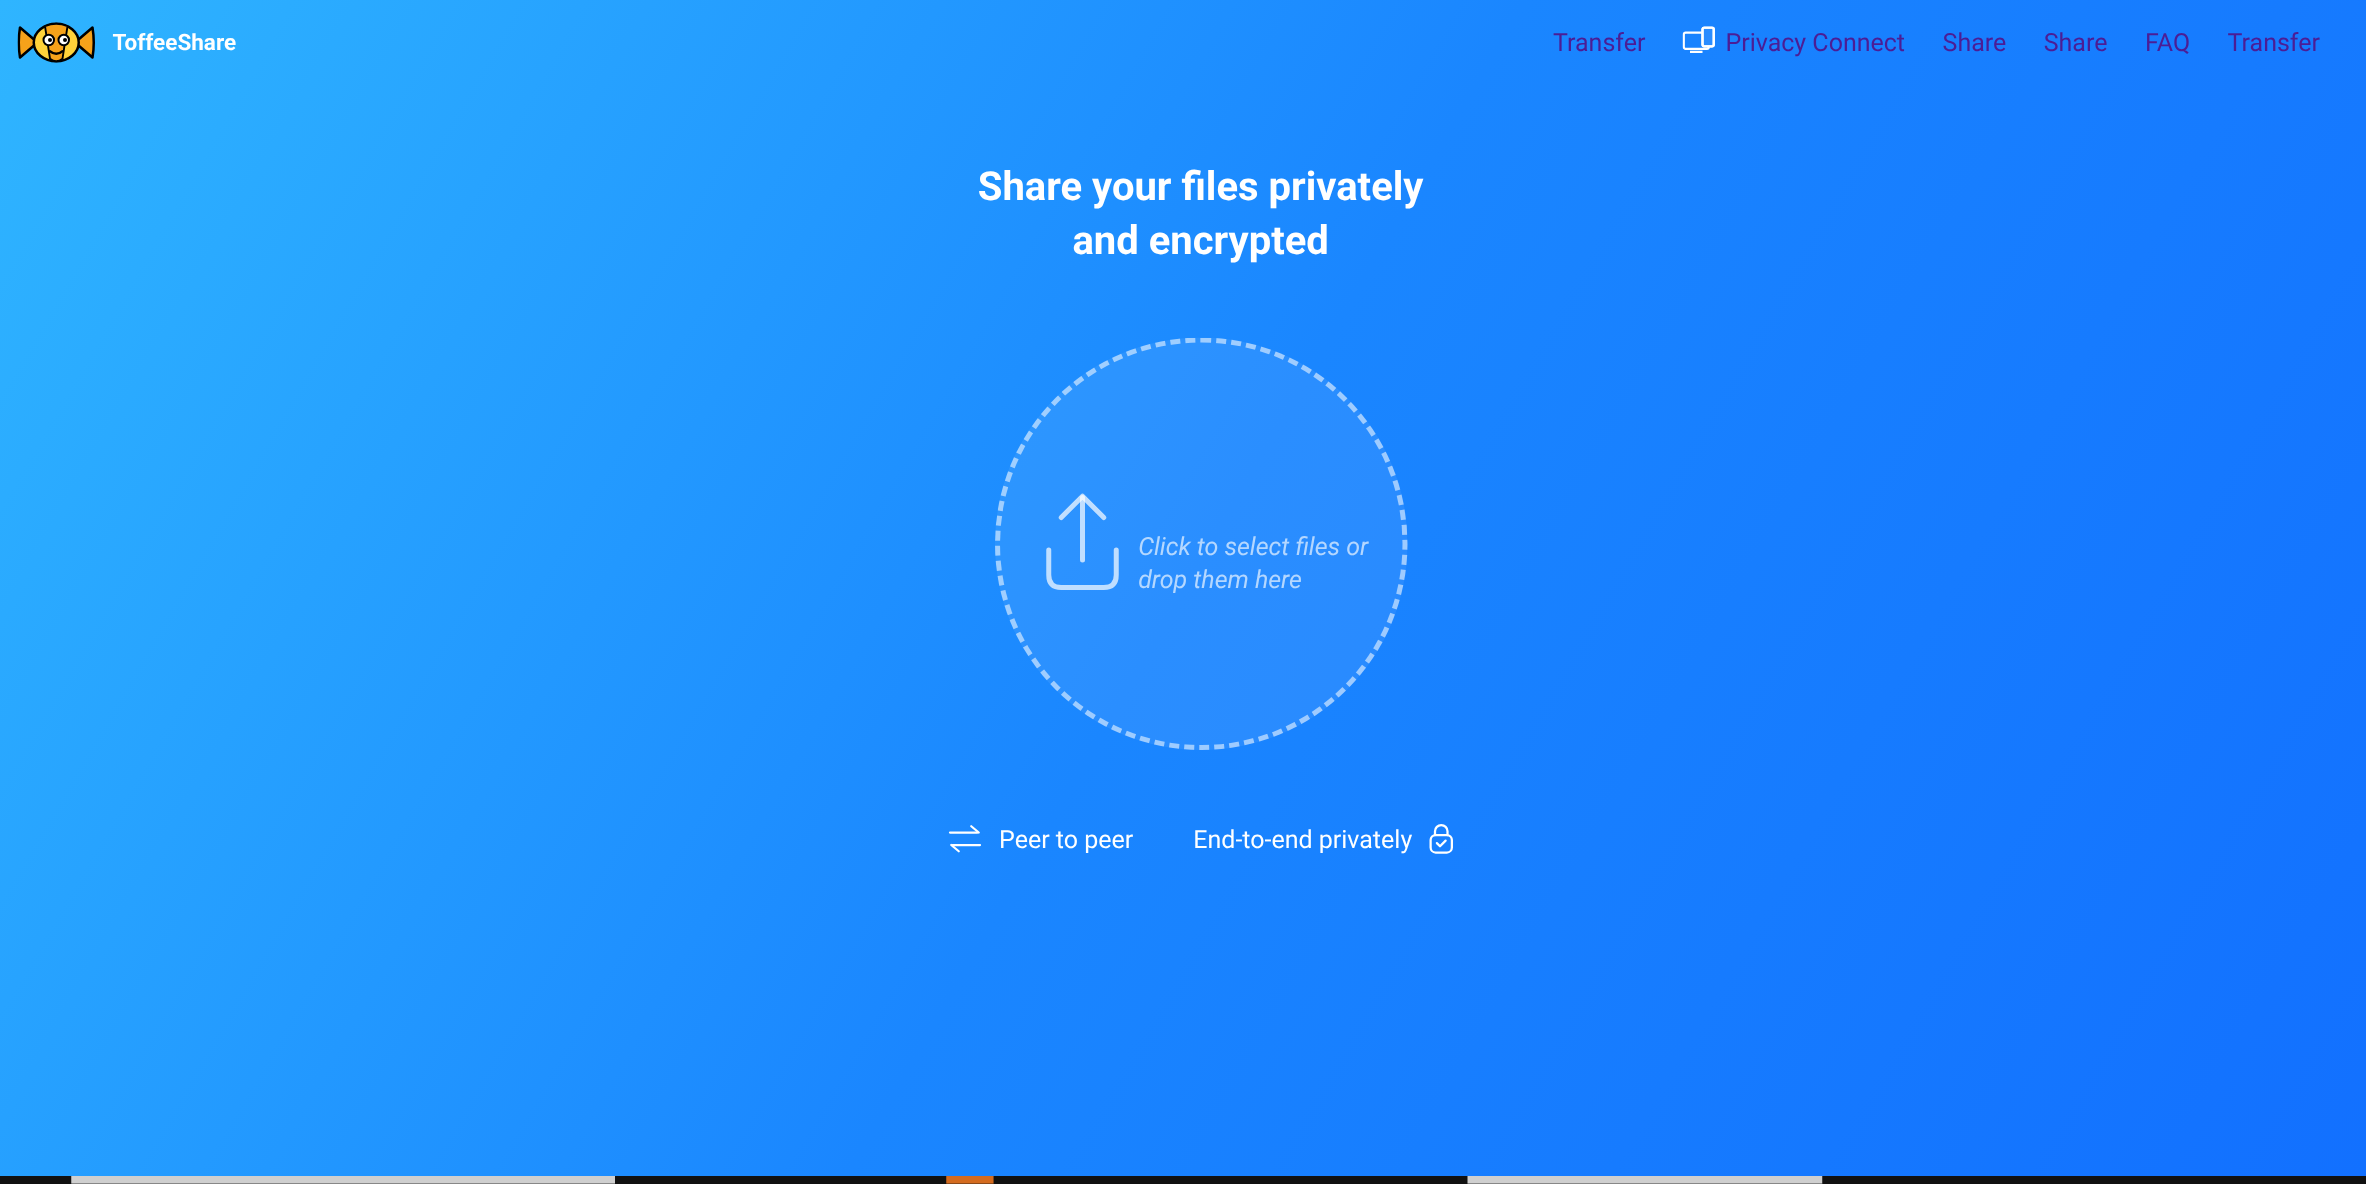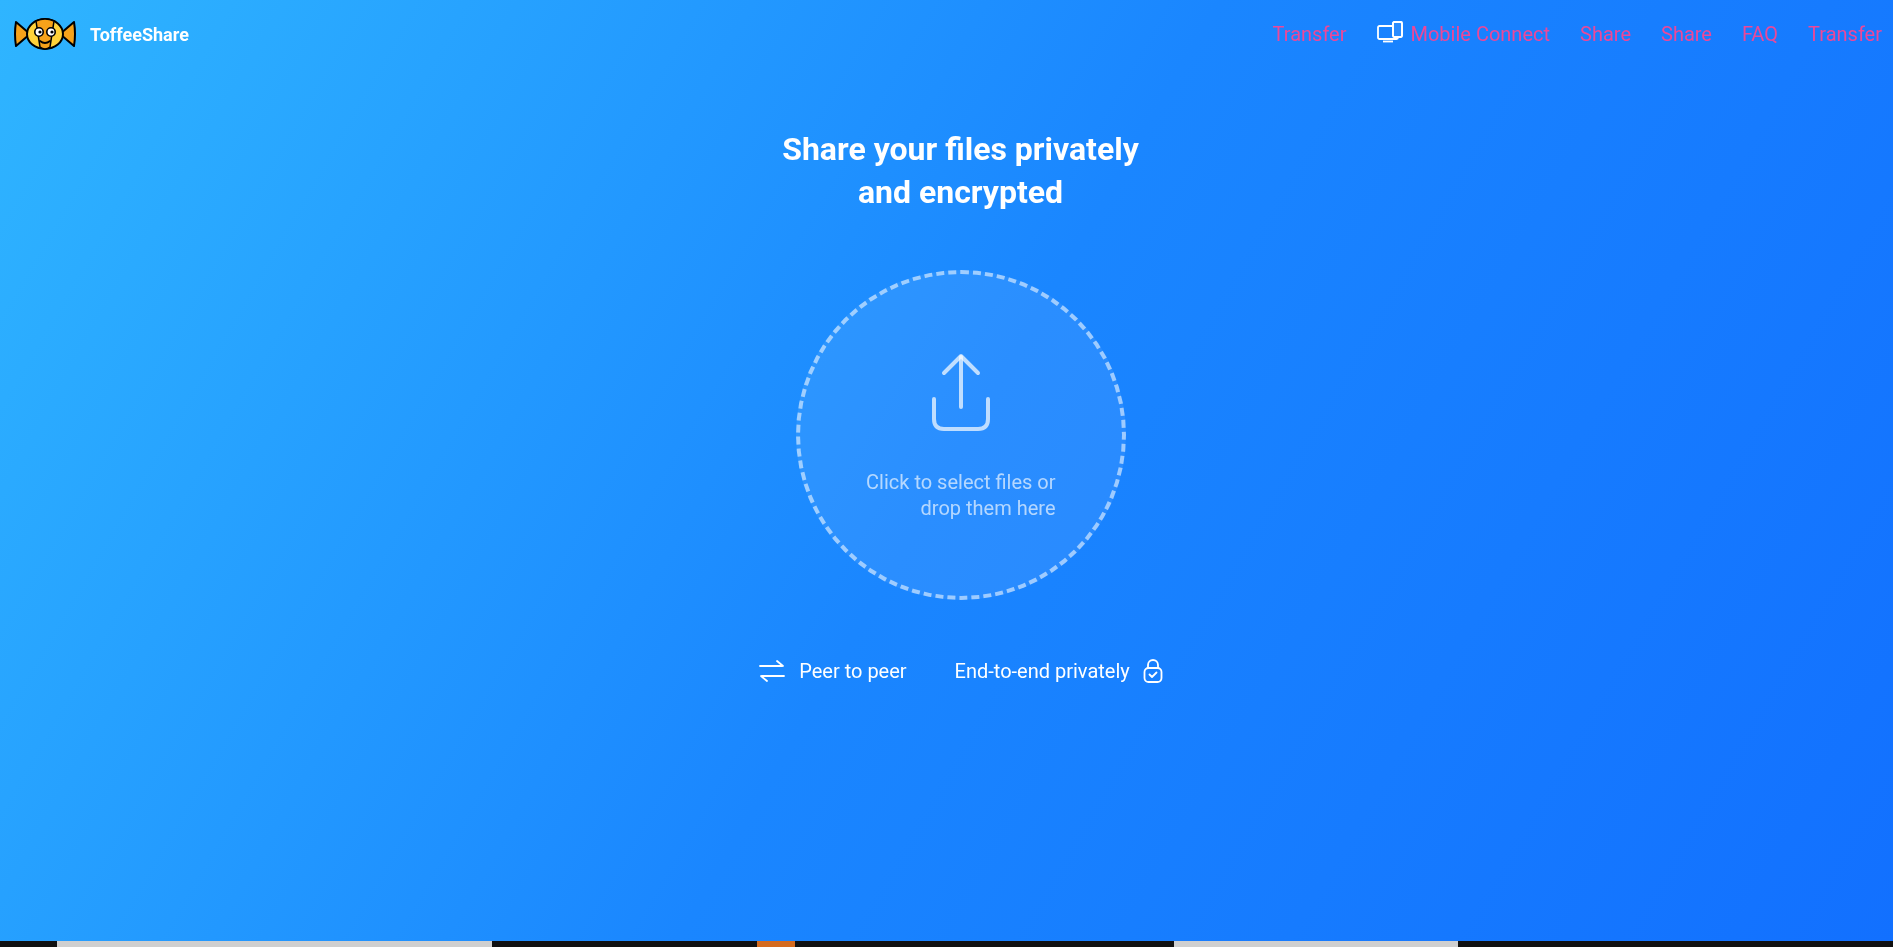--- a/index.html
+++ b/index.html
@@ -11,41 +11,41 @@
     min-height: 100vh;
     overflow: hidden;
     position: relative;
   }
 
   
   .header {
     display: flex;
     align-items: center;
     justify-content: space-between;
-    padding: 14px 11px 14px 14px;
+    padding: 14px 37px 14px 14px;
     width: 100%;
   }
   .brand {
     display: flex;
     align-items: center;
     gap: 14px;
     text-decoration: none;
     color: #fff;
   }
   .brand-name {
     font-weight: 700;
     font-size: 18px;
   }
   .nav {
     display: flex;
     align-items: center;
     gap: 30px;
   }
   .nav a {
-    color: #ec4899;
+    color: #4c1d95;
     text-decoration: none;
     font-size: 20px;
     font-weight: 400;
     cursor: pointer;
   }
   .nav-item-with-icon {
     display: inline-flex;
     align-items: center;
     gap: 8px;
   }
@@ -68,26 +68,27 @@
 
   
   .dropzone {
     margin-top: 56px;
     width: 330px;
     height: 330px;
     border-radius: 50%;
     border: 4px dashed rgba(255,255,255,0.55);
     background: rgba(255,255,255,0.07);
     display: flex;
-    flex-direction: column;
+    flex-direction: row;
     align-items: center;
     justify-content: center;
     cursor: pointer;
     color: rgba(255,255,255,0.7);
-    text-align: right;
+    text-align: left;
+    font-style: italic;
   }
   .dropzone svg { display: block; }
   .dropzone-text {
     margin-top: 30px;
     font-size: 20px;
     line-height: 1.3;
     color: rgba(255,255,255,0.65);
     max-width: 190px;
   }
 
@@ -157,21 +158,21 @@
     <a>Transfer</a>
     <a class="nav-item-with-icon">
       <span>
         <svg width="26" height="22" viewBox="0 0 26 22" fill="none" stroke="#fff" stroke-width="1.8">
           <rect x="1" y="5" width="20" height="13" rx="1.5"></rect>
           <line x1="6" y1="20.5" x2="16" y2="20.5"></line>
           <rect x="16" y="1" width="9" height="15" rx="1.5" fill="#2a8cff"></rect>
           <rect x="16" y="1" width="9" height="15" rx="1.5"></rect>
         </svg>
       </span>
-      <span>Mobile Connect</span>
+      <span>Privacy Connect</span>
     </a>
     <a>Share</a>
     <a>Share</a>
     <a>FAQ</a>
     <a>Transfer</a>
   </nav>
 </header>
 
 <main class="hero">
   <h1 class="hero-title">

